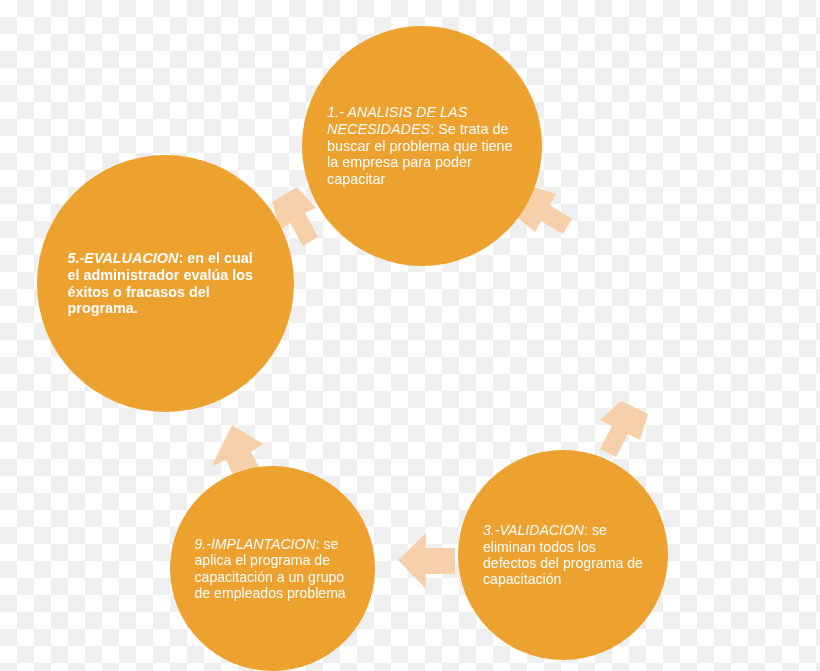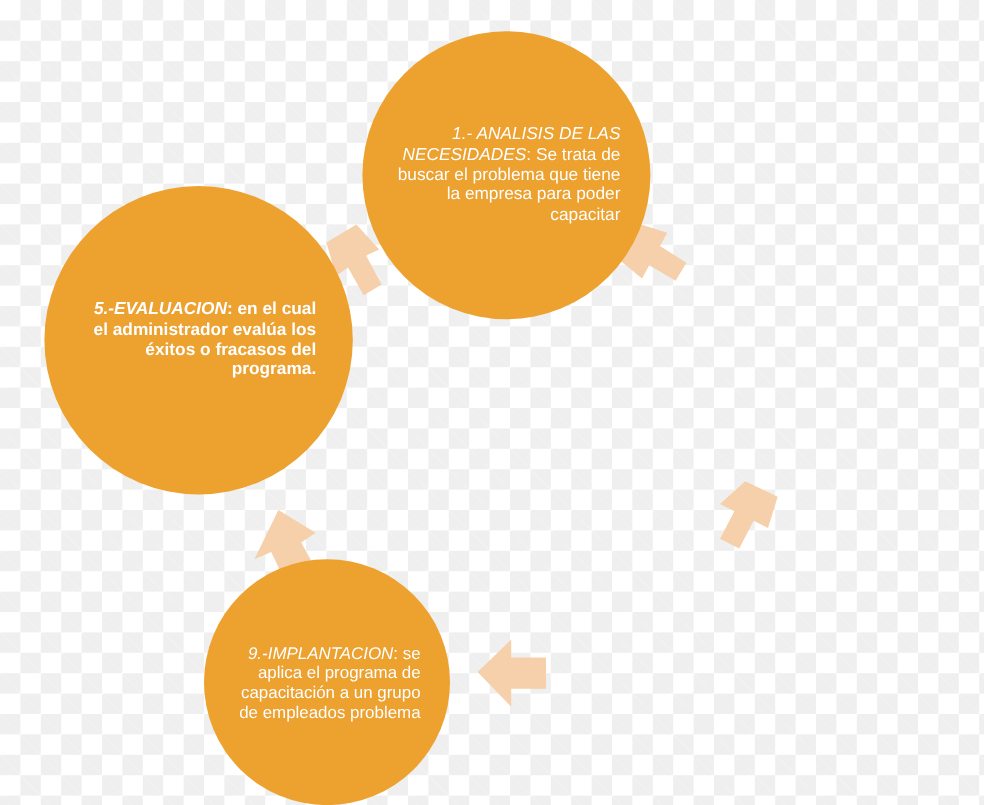--- a/index.html
+++ b/index.html
@@ -33,21 +33,21 @@
     height: 671px;
   }
   .node {
     position: absolute;
     border-radius: 50%;
     box-sizing: border-box;
     display: flex;
     align-items: center;
     justify-content: center;
     color: #ffffff;
-    text-align: right;
+    text-align: left;
     line-height: 1.17;
     overflow: hidden;
   }
   .node .node-text {
     display: block;
     padding: 0 8px;
     text-shadow: 0 0 1px rgba(0,0,0,0.05);
   }
   .node .step-label {
     font-style: italic;
@@ -94,20 +94,25 @@
     </g>
   </svg>
 
   <div class="node" id="node-1" style="background:#eda22f;">
     <span class="node-text">
       <span class="step-label">1.- ANALISIS DE LAS NECESIDADES</span><span>: </span><span>Se trata de buscar el problema que tiene la empresa para poder capacitar</span>
     </span>
   </div>
 
 
+  <div class="node" id="node-3" style="background:#eda22f;">
+    <span class="node-text">
+      <span class="step-label">3.-VALIDACION</span><span>: </span><span>se eliminan todos los defectos del programa de capacitación</span>
+    </span>
+  </div>
 
   <div class="node" id="node-4" style="background:#eda22f;">
     <span class="node-text">
       <span class="step-label">9.-IMPLANTACION</span><span>: </span><span>se aplica el programa de capacitación a un grupo  de empleados problema</span>
     </span>
   </div>
 
   <div class="node" id="node-5" style="background:#eda22f;">
     <span class="node-text">
       <span class="step-label">5.-EVALUACION</span><span>: </span><span>en el cual el administrador evalúa los éxitos o fracasos del programa.</span>

